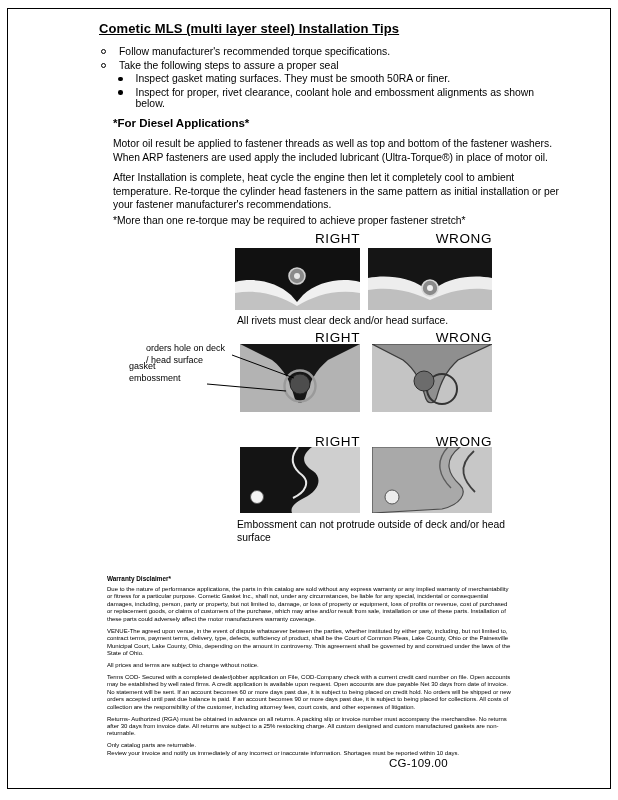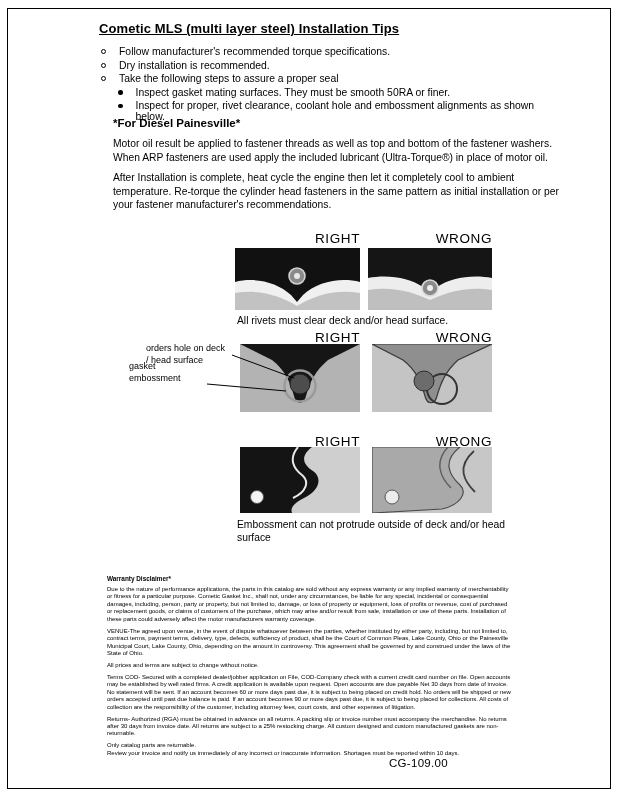--- a/index.html
+++ b/index.html
@@ -55,39 +55,36 @@
 
   <div class="doc-title">Cometic MLS (multi layer steel) Installation Tips</div>
 
   <div class="tips">
     <div class="tip-line">
       <span class="bullet-o"></span>
       <span>Follow manufacturer's recommended torque specifications.</span>
     </div>
     <div class="tip-line">
       <span class="bullet-o"></span>
-      <span>Dry installation is recommended.</span>
-    </div>
-    <div class="tip-line">
-      <span class="bullet-o"></span>
       <span>Take the following steps to assure a proper seal</span>
     </div>
     <div class="tip-line sub">
       <span class="bullet-f"></span>
       <span>Inspect gasket mating surfaces.  They must be smooth 50RA or finer.</span>
     </div>
     <div class="tip-line sub">
       <span class="bullet-f"></span>
       <span>Inspect for proper, rivet clearance, coolant hole and embossment alignments as shown below.</span>
     </div>
   </div>
 
-  <div class="diesel-heading">*For Diesel Painesville*</div>
+  <div class="diesel-heading">*For Diesel Applications*</div>
   <div class="diesel-p p1">Motor oil result be applied to fastener threads as well as top and bottom of the fastener washers. When ARP fasteners are used apply the included lubricant (Ultra-Torque®) in place of motor oil.</div>
   <div class="diesel-p p2">After Installation is complete, heat cycle the engine then let it completely cool to ambient temperature. Re-torque the cylinder head fasteners in the same pattern as initial installation or per your fastener manufacturer's recommendations.</div>
+  <div class="diesel-p note">*More than one re-torque may be required to achieve proper fastener stretch*</div>
 
   <div class="dlabel" style="left:235px; top:231px; width:125px;">RIGHT</div>
   <div class="dlabel" style="left:368px; top:231px; width:124px;">WRONG</div>
 
   <div class="img-box" style="left:235px; top:248px;">
     <svg width="125" height="62" viewBox="0 0 125 62">
       <rect x="0" y="0" width="125" height="62" fill="#111"></rect>
       <path d="M0,34 C20,29 42,34 56,47 L62,54 L68,47 C82,34 105,29 125,34 L125,62 L0,62 Z" fill="#f0f0f0"></path>
       <path d="M0,45 C25,41 45,48 62,58 C79,48 99,41 125,45 L125,62 L0,62 Z" fill="#c2c2c2"></path>
       <circle cx="62" cy="28" r="8" fill="#8a8a8a" stroke="#cfcfcf" stroke-width="1.6"></circle>

